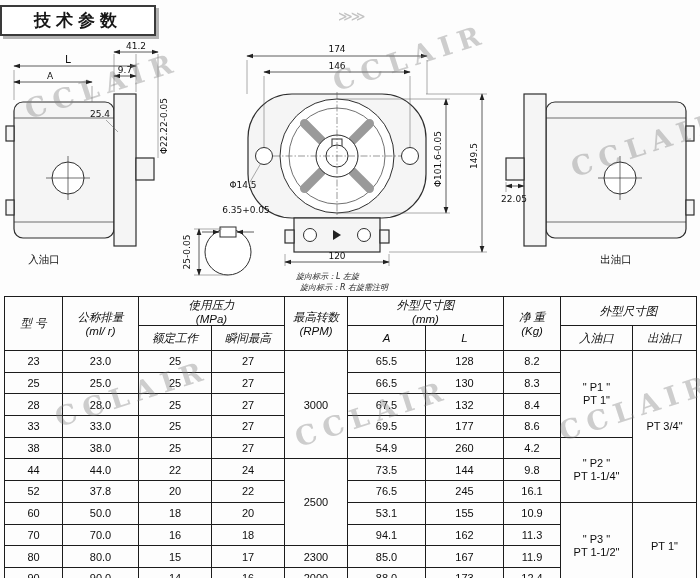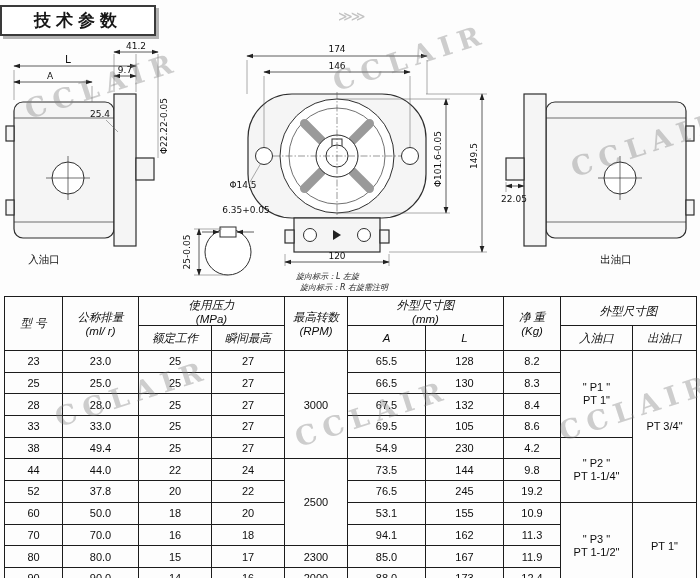--- a/index.html
+++ b/index.html
@@ -247,30 +247,30 @@
           <td>67.5</td>
           <td>132</td>
           <td>8.4</td>
         </tr>
         <tr>
           <td>33</td>
           <td>33.0</td>
           <td>25</td>
           <td>27</td>
           <td>69.5</td>
-          <td>105</td>
+          <td>177</td>
           <td>8.6</td>
         </tr>
         <tr>
           <td>38</td>
-          <td>49.4</td>
+          <td>38.0</td>
           <td>25</td>
           <td>27</td>
           <td>54.9</td>
-          <td>230</td>
+          <td>260</td>
           <td>4.2</td>
           <td rowspan="3">
             <div>" P2 "</div>
             <div>PT 1-1/4"</div>
           </td>
         </tr>
         <tr>
           <td>44</td>
           <td>44.0</td>
           <td>22</td>
@@ -280,21 +280,21 @@
           <td>144</td>
           <td>9.8</td>
         </tr>
         <tr>
           <td>52</td>
           <td>37.8</td>
           <td>20</td>
           <td>22</td>
           <td>76.5</td>
           <td>245</td>
-          <td>19.2</td>
+          <td>16.1</td>
         </tr>
         <tr>
           <td>60</td>
           <td>50.0</td>
           <td>18</td>
           <td>20</td>
           <td>53.1</td>
           <td>155</td>
           <td>10.9</td>
           <td rowspan="4">

